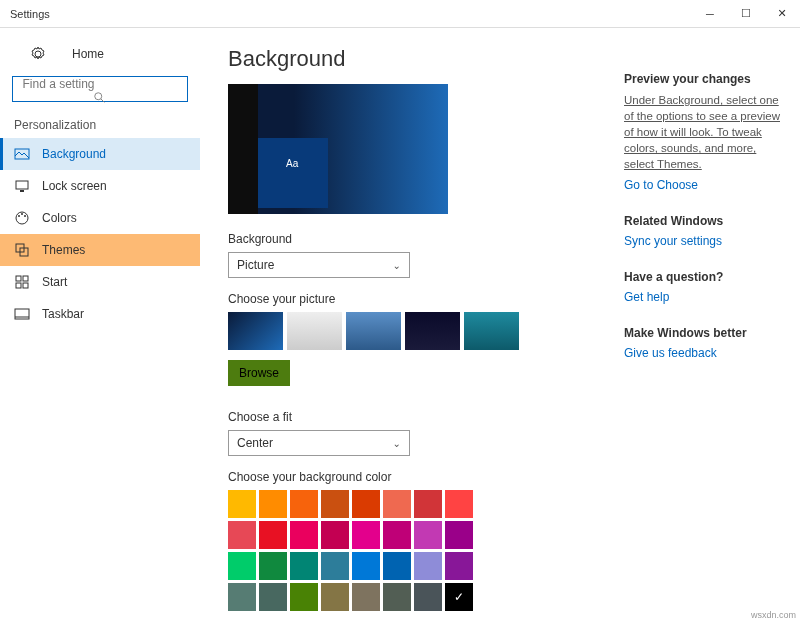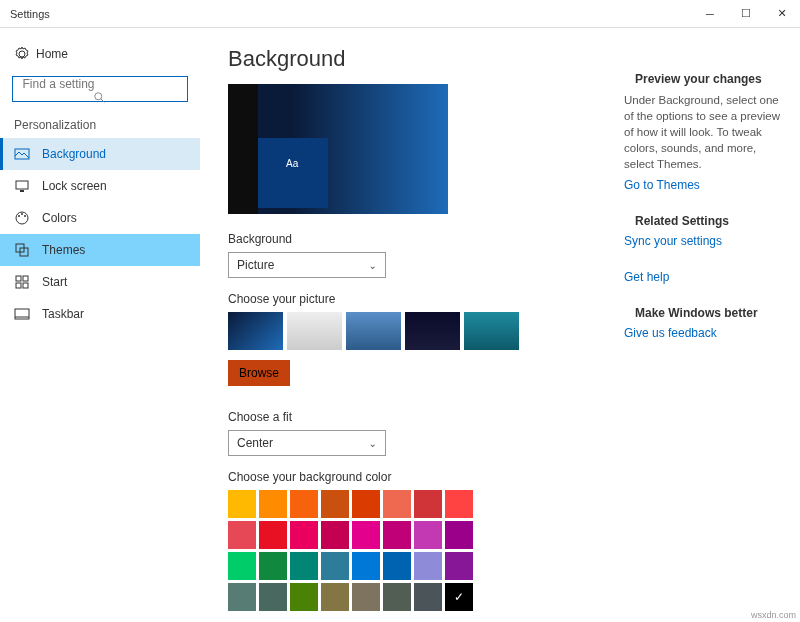--- a/index.html
+++ b/index.html
@@ -6,56 +6,56 @@
 body { background: #fff; width: 800px; height: 622px; overflow: hidden; font-size: 12px; color: #333; }
 
 .titlebar { height: 28px; display: flex; align-items: center; border-bottom: 1px solid #ddd; }
 .titlebar .title { padding-left: 10px; font-size: 11px; color: #333; flex: 1; }
 .titlebar .controls { display: flex; }
 .titlebar .controls div { width: 36px; height: 28px; display: flex; align-items: center; justify-content: center; font-size: 11px; }
 
 .layout { display: flex; height: calc(100% - 28px); }
 
 .sidebar { width: 200px; padding: 10px 0; }
-.sidebar .home { display: flex; align-items: center; padding: 8px 14px; gap: 6px; font-size: 12px; }
+.sidebar .home { display: flex; align-items: center; padding: 8px 14px; gap: 26px; font-size: 12px; margin-left: 16px; }
 .sidebar .search { margin: 6px 12px; border: 1px solid #0067c0; height: 26px; display: flex; align-items: center; padding: 0 6px; flex-direction: column; }
 .sidebar .search input { border: none; outline: none; flex: 1; font-size: 12px; color: #666; }
 .sidebar .search input::placeholder { color: #777; }
 .sidebar .category { padding: 10px 14px 6px; font-size: 12px; color: #555; }
 .nav-item { display: flex; align-items: center; gap: 12px; padding: 8px 14px; font-size: 12px; cursor: default; }
 .nav-item.active { background: #d9eaf7; color: #0067c0; border-left: 3px solid #0067c0; padding-left: 11px; }
-.nav-item.hovered { background: #7dd3fc; }
+.nav-item.hovered { background: #fdba74; }
 .icon { width: 16px; height: 16px; display: inline-flex; align-items: center; justify-content: center; }
 
 .main { flex: 1; padding: 18px 20px 10px 28px; overflow-y: auto; }
 .main h1 { font-size: 22px; font-weight: 400; margin-bottom: 12px; }
 .preview-img { width: 220px; height: 130px; background: linear-gradient(90deg, #0a1b3a 0%, #0a1b3a 30%, #1e6bb8 100%); position: relative; margin-bottom: 18px; }
 .preview-img::before { content: ""; position: absolute; left: 0; bottom: 0; width: 30px; height: 100%; background: #0d0d0d; }
 .preview-start { position: absolute; left: 30px; bottom: 6px; width: 70px; height: 70px; background: #083a7a; }
 .preview-start::after { content: "Aa"; color: #fff; position: absolute; left: 28px; top: 20px; font-size: 10px; }
 .section-label { font-size: 12px; color: #333; margin: 8px 0 6px; }
-.select { width: 158px; height: 26px; border: 1px solid #999; display: flex; align-items: center; justify-content: space-between; padding: 0 8px; font-size: 12px; margin-bottom: 14px; }
+.select { width: 182px; height: 26px; border: 1px solid #999; display: flex; align-items: center; justify-content: space-between; padding: 0 8px; font-size: 12px; margin-bottom: 14px; }
 .chev { font-size: 10px; color: #555; }
 .thumbs { display: flex; gap: 4px; margin-bottom: 10px; }
 .thumb { width: 55px; height: 38px; }
 .thumb.t1 { background: linear-gradient(135deg,#0a1b3a,#1e6bb8); }
 .thumb.t2 { background: linear-gradient(#eee,#ccc); }
 .thumb.t3 { background: linear-gradient(#5a8fc7,#2d5a8a); }
 .thumb.t4 { background: linear-gradient(#0a0a2a,#1a1a3a); }
 .thumb.t5 { background: linear-gradient(#1e8a9e,#0d5a6a); }
-.browse-btn { width: 62px; height: 26px; background: #c2410c; border: none; font-size: 12px; margin-bottom: 16px; }
+.browse-btn { width: 62px; height: 26px; background: #4d7c0f; border: none; font-size: 12px; margin-bottom: 16px; }
 
 .colors { display: grid; grid-template-columns: repeat(8, 28px); gap: 3px; margin-bottom: 14px; }
 .color-swatch { width: 28px; height: 28px; position: relative; }
 .color-swatch.selected::after { content: "✓"; color: #fff; position: absolute; inset: 0; display: flex; align-items: center; justify-content: center; font-size: 12px; }
 
 .right { width: 180px; padding: 44px 16px 10px 4px; font-size: 11.5px; color: #333; }
 .right .section { margin-bottom: 22px; }
-.right .heading { font-size: 12px; font-weight: 600; margin-bottom: 6px; margin-left: 11px; }
-.right .desc { color: #555; line-height: 1.4; margin-bottom: 6px; }
+.right .heading { font-size: 12px; font-weight: 600; margin-bottom: 6px; }
+.right .desc { color: #555; line-height: 1.4; margin-bottom: 6px; text-decoration: underline; }
 .right .link { color: #0067c0; font-size: 12px; cursor: pointer; display: block; margin-bottom: 6px; }
 
 .watermark { position: absolute; right: 4px; bottom: 2px; font-size: 9px; color: #999; }
 </style>
 </head>
 <body>
 
 <div class="titlebar">
   <span class="title">Settings</span>
   <div class="controls">
@@ -210,27 +210,28 @@
         <div class="color-swatch selected" style="background: rgb(0, 0, 0);"></div>
       </div>
 
     
   </div>
 
   <div class="right">
     <div class="section">
       <div class="heading">Preview your changes</div>
       <div class="desc">Under Background, select one of the options to see a preview of how it will look. To tweak colors, sounds, and more, select Themes.</div>
-      <span class="link">Go to Themes</span>
-    </div>
-    <div class="section">
-      <div class="heading">Related Settings</div>
+      <span class="link">Go to Choose</span>
+    </div>
+    <div class="section">
+      <div class="heading">Related Windows</div>
       <span class="link">Sync your settings</span>
     </div>
     <div class="section">
+      <div class="heading">Have a question?</div>
       <span class="link">Get help</span>
     </div>
     <div class="section">
       <div class="heading">Make Windows better</div>
       <span class="link">Give us feedback</span>
     </div>
   </div>
 </div>
 
 <div class="watermark">wsxdn.com</div>

